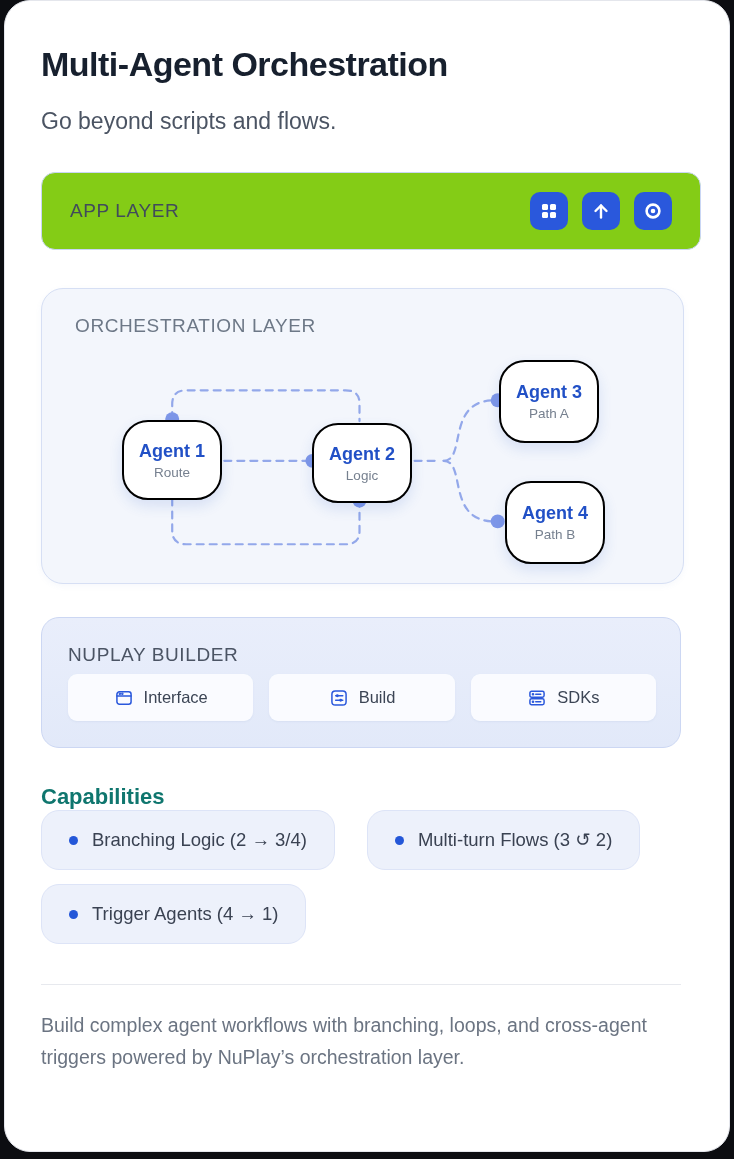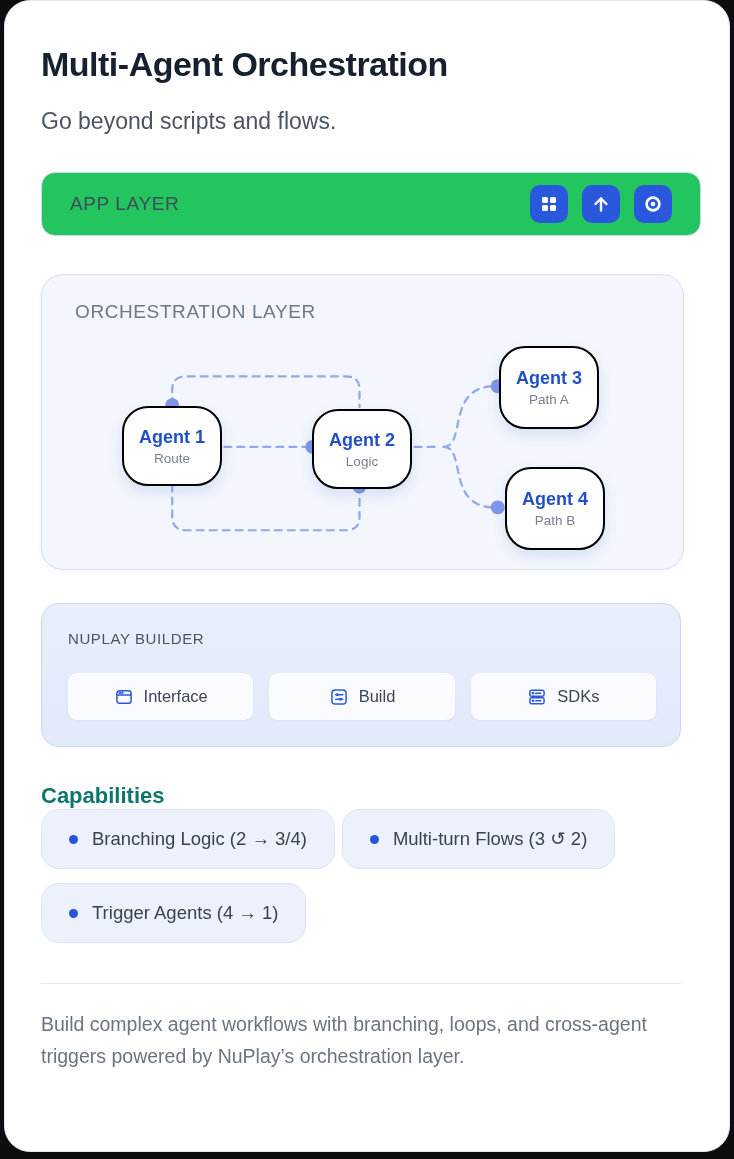--- a/index.html
+++ b/index.html
@@ -27,22 +27,22 @@
     margin-bottom: 24px;
   }
   .page-subtitle {
     font-size: 23px;
     font-weight: 500;
     color: #4b5463;
     margin-bottom: 37px;
   }
   
   .app-layer {
-    height: 64px;
-    background: #22c55e;
+    height: 78px;
+    background: #84cc16;
     border: 1px solid #c9d6f4;
     border-radius: 14px;
     display: flex;
     align-items: center;
     justify-content: space-between;
     padding: 0 28px 0 28px;
     margin-bottom: 38px;
   }
   .layer-label {
     font-size: 19px;
@@ -99,25 +99,25 @@
   
   .builder {
     background: linear-gradient(180deg, #e9eefb 0%, #e2e9f9 100%);
     border: 1px solid #ccd7f3;
     border-radius: 18px;
     padding: 26px 24px 26px 26px;
     margin-bottom: 36px;
     margin-right: 20px;
   }
   .builder-label {
-    font-size: 15px;
+    font-size: 19px;
     font-weight: 500;
     letter-spacing: 0.6px;
     color: #4b5464;
-    margin-bottom: 26px;
+    margin-bottom: 8px;
   }
   .chip-row { display: flex; gap: 16px; }
   .chip {
     flex: 1;
     height: 47px;
     background: rgba(252,253,255,0.9);
     border-radius: 9px;
     display: flex;
     align-items: center;
     justify-content: center;
@@ -126,21 +126,21 @@
     box-shadow: 0 1px 2px rgba(120,140,190,0.10);
   }
   .chip-label { font-size: 16.5px; font-weight: 500; color: #3c4555; }
   .chip svg { display: block; }
   
   .cap-heading {
     font-size: 22px;
     font-weight: 600;
     color: #0f766e;
   }
-  .pill-wrap { display: flex; flex-wrap: wrap; gap: 14px 7px; max-width: 640px; }
+  .pill-wrap { display: flex; flex-wrap: wrap; gap: 14px 32px; max-width: 640px; }
   .pill {
     display: inline-flex;
     align-items: center;
     gap: 14px;
     height: 60px;
     padding: 0 27px;
     background: #edf1fb;
     border: 1px solid #dde4f7;
     border-radius: 18px;
   }

